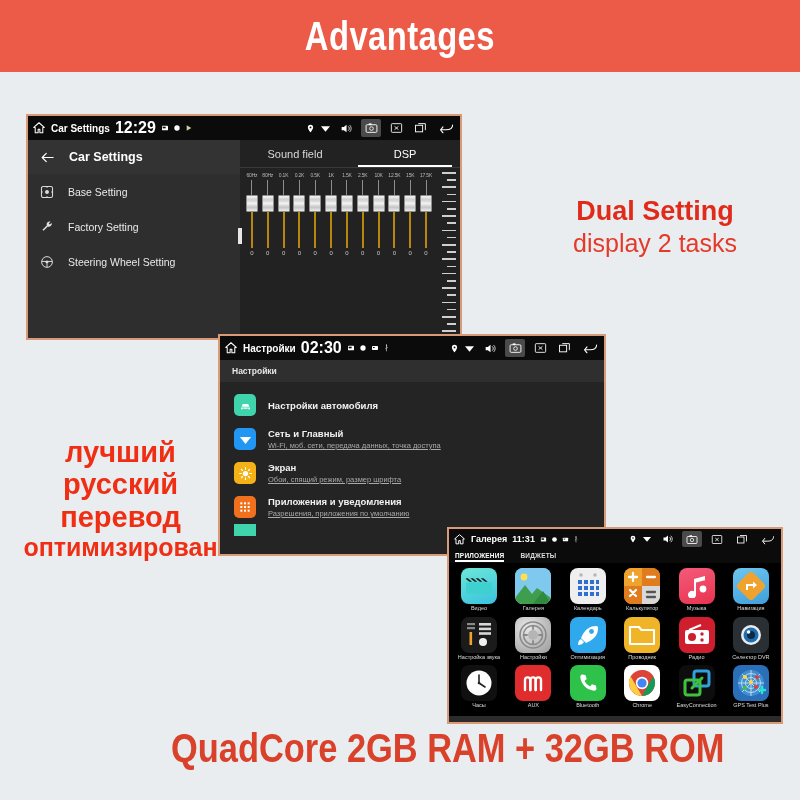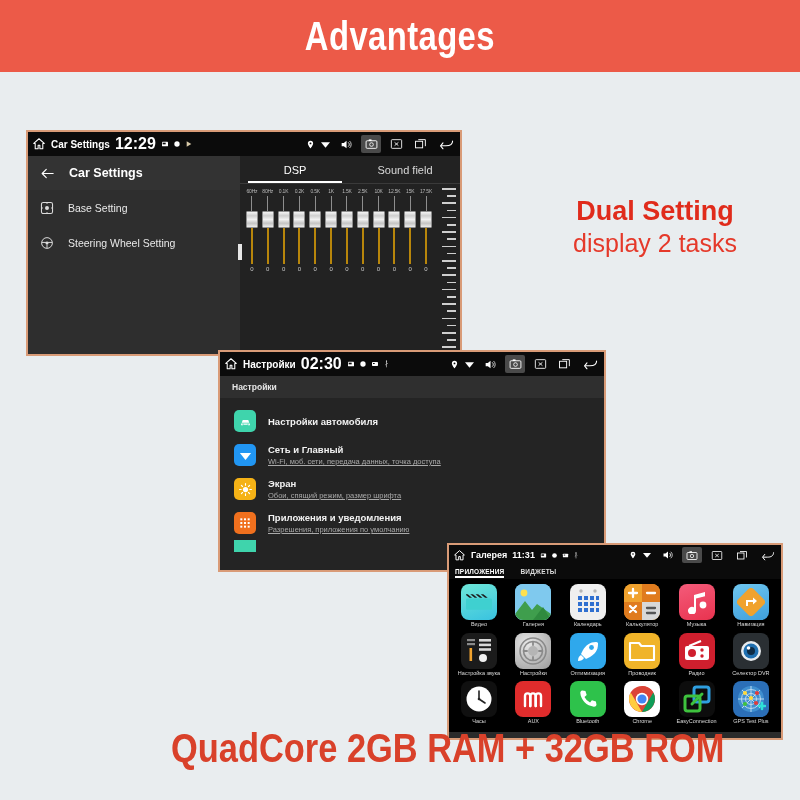--- a/index.html
+++ b/index.html
@@ -25,21 +25,20 @@
     font-family: "Liberation Sans Narrow", "Liberation Sans", sans-serif;
     transform: scaleX(0.82);
   }
 
   
   .device {
     position: absolute;
     border: 2px solid #d99b77;
     background: #2b2b2b;
     overflow: hidden;
-    margin-top: 16px;
   }
 
   
   .statusbar {
     height: 24px; background: #0b0b0b;
     display: flex; align-items: center;
     color: #ffffff; font-size: 9.5px;
     padding: 0 4px; gap: 5px;
     white-space: nowrap;
   }
@@ -255,38 +254,46 @@
           <span class="icon">
             <svg width="14" height="14" viewBox="0 0 24 24">
                 <rect x="2.5" y="2.5" width="19" height="19" rx="3" fill="none" stroke="#dcdcdc" stroke-width="1.8"></rect>
                 <circle cx="12" cy="12" r="3.4" fill="#dcdcdc"></circle>
                 <path d="M12 3v2M12 19v2M3 12h2M19 12h2" stroke="#dcdcdc" stroke-width="1.6"></path>
               </svg>
           </span>
           <span>Base Setting</span>
         </div>
 
+        <div class="s1-item">
+          <span class="icon">
+            <svg width="14" height="14" viewBox="0 0 24 24">
+                <path d="M20 4.5a5.2 5.2 0 01-6.6 6.6L6 18.5 4.2 16.7l7.4-7.4A5.2 5.2 0 0118.2 2.7l-3.2 3.2 2 2 3.2-3.2z" fill="#e0e0e0"></path>
+              </svg>
+          </span>
+          <span>Factory Setting</span>
+        </div>
 
         <div class="s1-item">
           <span class="icon">
             <svg width="14" height="14" viewBox="0 0 24 24">
                 <circle cx="12" cy="12" r="9.2" fill="none" stroke="#dcdcdc" stroke-width="1.7"></circle>
                 <circle cx="12" cy="12" r="2.6" fill="#dcdcdc"></circle>
                 <path d="M3.2 11h17.6" stroke="#dcdcdc" stroke-width="1.7"></path>
                 <path d="M12 14.5V21" stroke="#dcdcdc" stroke-width="1.7"></path>
               </svg>
           </span>
           <span>Steering Wheel Setting</span>
         </div>
       </div>
 
       <div class="s1-right">
         <div class="dsp-tabs">
+          <div class="dsp-tab">Sound field</div>
           <div class="dsp-tab sel">DSP</div>
-          <div class="dsp-tab">Sound field</div>
         </div>
         <div class="eq-wrap">
           <div class="eq-freqs">
             <div class="eq-freq">60Hz</div>
             <div class="eq-freq">80Hz</div>
             <div class="eq-freq">0.1K</div>
             <div class="eq-freq">0.2K</div>
             <div class="eq-freq">0.5K</div>
             <div class="eq-freq">1K</div>
             <div class="eq-freq">1.5K</div>
@@ -550,20 +557,26 @@
           <span class="t2" style="display:block">Разрешения, приложения по умолчанию</span>
         </span>
       </div>
 
       <div class="s2-row s2-partial">
         <span class="s2-ico" style="background:#3fd4ac"></span>
       </div>
     </div>
   </div>
 
+  <div class="ru">
+    <div class="r1">лучший</div>
+    <div class="r2">русский</div>
+    <div class="r3">перевод</div>
+    <div class="r4">оптимизирован</div>
+  </div>
 
   <div class="device" id="screen3">
     <div class="statusbar" style="height:20px">
       <span class="icon">
         <svg width="13" height="13" viewBox="0 0 24 24">
             <path d="M12 3 3 11h2.5v9h5v-6h3v6h5v-9H21z" fill="none" stroke="#fff" stroke-width="1.8" stroke-linejoin="round"></path>
           </svg>
       </span>
       <span class="sb-title" style="font-size:9px">Галерея</span>
       <span class="sb-time" style="font-size:9px">11:31</span>

